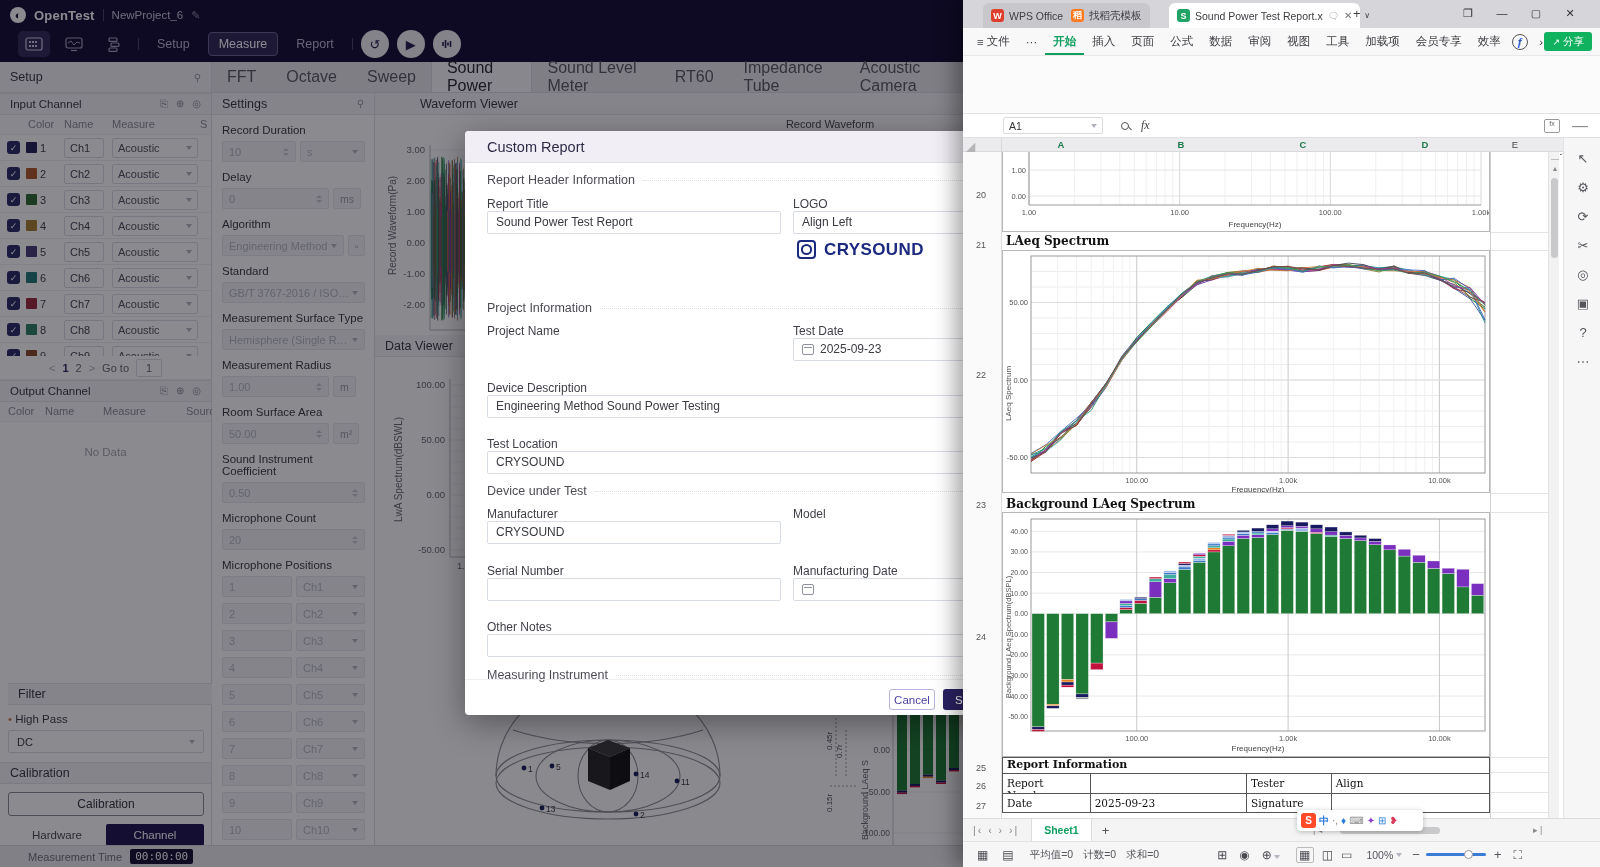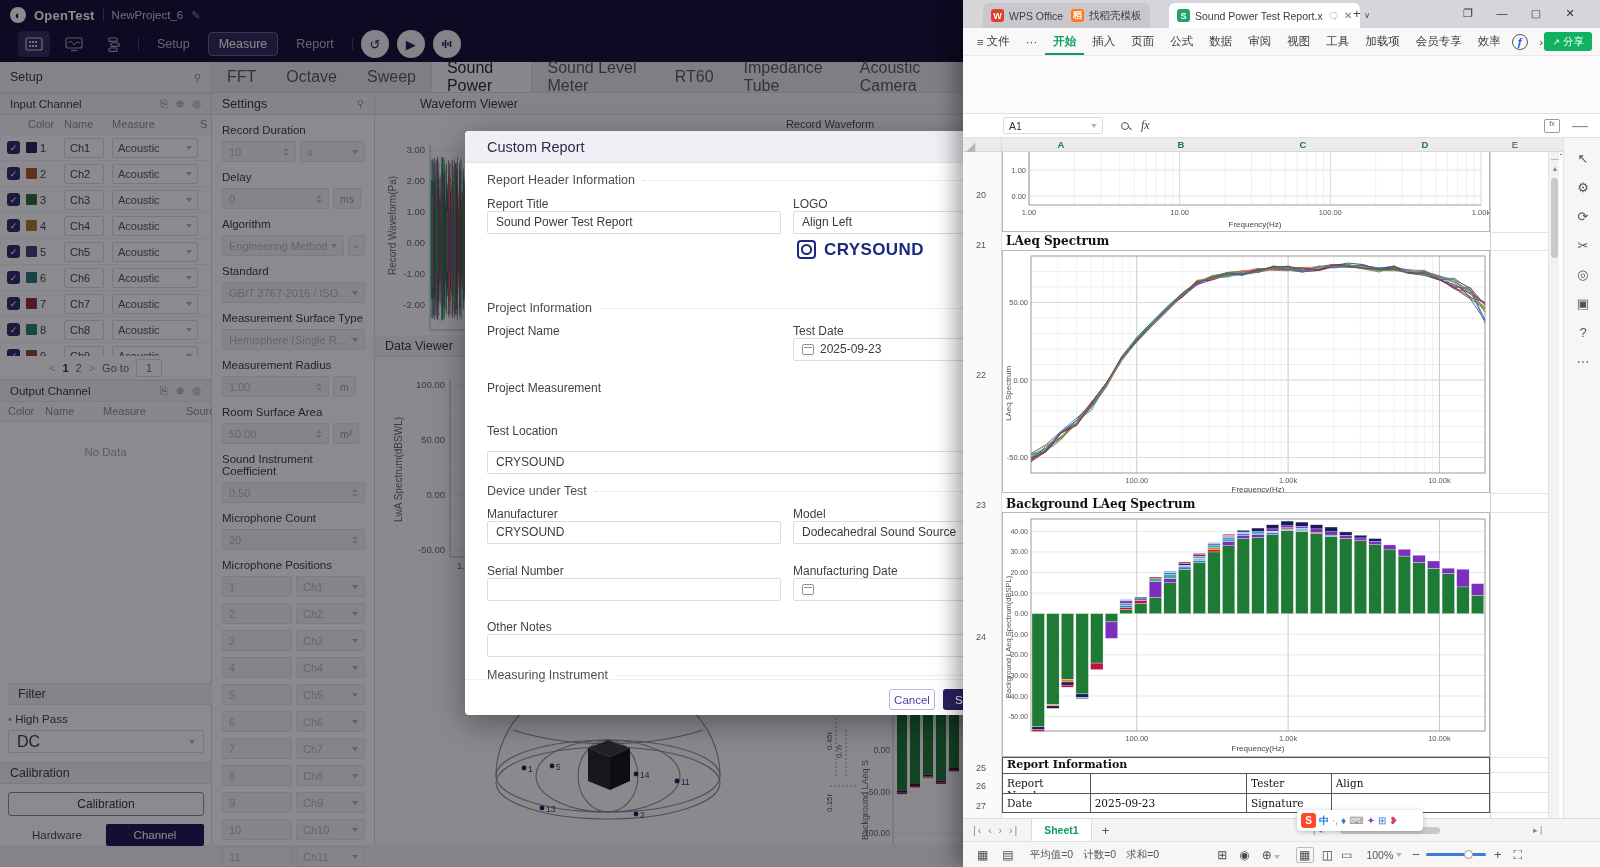--- a/index.html
+++ b/index.html
@@ -281,21 +281,21 @@
           <div class="col-lab" style="left: 8px;">Color</div>
           <div class="col-lab" style="left: 45px;">Name</div>
           <div class="col-lab" style="left: 103px;">Measure</div>
           <div class="col-lab" style="left: 186px;">Source</div>
         </div>
       <div style="height:60px;display:flex;align-items:center;justify-content:center;font-size:11.5px;color:#a8a8b0">No Data</div>
       <div class="ot-sec-hdr" style="position:absolute;left:8px;top:621px;width:211px;height:22px">
           <span>Filter</span>
         </div>
       <div style="position:absolute;left:8px;top:651px;font-size:11.5px;color:#3c3c44"><span style="color:#c97b4a">•</span> <span>High Pass</span></div>
-      <div style="position:absolute;left:8px;top:668px;width:196px;height:23px;border:1px solid #d9dce3;border-radius:2px;display:flex;align-items:center;justify-content:space-between;padding:0 8px;font-size:16px;color:#3c3c44;background:#fff">
+      <div style="position:absolute;left:8px;top:668px;width:196px;height:23px;border:1px solid #d9dce3;border-radius:2px;display:flex;align-items:center;justify-content:space-between;padding:0 8px;font-size:11px;color:#3c3c44;background:#fff">
           <span>DC</span>
           <span class="car"></span>
         </div>
       <div class="ot-sec-hdr" style="position:absolute;left:0;top:700px;width:211px;height:22px">
           <span>Calibration</span>
         </div>
       <div style="position:absolute;left:8px;top:730px;width:196px;height:24px;border:1px solid #8c8c98;border-radius:3px;display:flex;align-items:center;justify-content:center;font-size:12px;color:#34343c;background:#fff">
           <span>Calibration</span>
         </div>
       <div style="position:absolute;left:8px;top:762px;width:196px;height:22px;display:flex">
@@ -824,20 +824,24 @@
             <rect x="65" y="76.72" width="10" height="1.4" fill="#e6801e"></rect>
             <rect x="78" y="0" width="10" height="80.6" fill="#1e7a34"></rect>
             <rect x="78" y="80.6" width="10" height="2" fill="#171a5e"></rect>
             <rect x="78" y="82.6" width="10" height="1.4" fill="#c0123c"></rect>
             <rect x="91" y="0" width="10" height="68" fill="#1e7a34"></rect>
             <rect x="91" y="68" width="10" height="2" fill="#171a5e"></rect>
             <rect x="91" y="70" width="10" height="1.4" fill="#c0123c"></rect>
           </svg><div class="vlab" style="left: 2px; top: 140px; font-size: 9px;">Background LAeq S</div></div>
     </div>
 
+    <div id="ot-statusbar">
+      <span class="stlab">Measurement Time</span>
+      <span class="stbadge">00:00:00</span>
+    </div>
     <div id="ot-dim"></div>
   </section>
 
   <section id="dialog">
     <div class="dlg-title">
         <span>Custom Report</span>
       </div>
     <div class="dsec" style="top:42px">
         <span>Report Header Information</span>
       </div>
@@ -860,36 +864,36 @@
     </div>
     <div class="dsec" style="top:170px">
         <span>Project Information</span>
       </div>
     <div class="dlab" style="left:22px;top:193px">Project Name</div>
     <div class="dlab" style="left:328px;top:193px">Test Date</div>
     <div class="dinp" style="left:328px;top:207px;width:294px">
         <span class="calic"></span>
         <span>2025-09-23</span>
       </div>
-    <div class="dlab" style="left:22px;top:250px">Project Measurement</div>
-    <div class="dlab" style="left:22px;top:293px">Test Location</div>
+    <div class="dlab" style="left:22px;top:250px">Device Description</div>
+    <div class="dinp" style="left:22px;top:264px;width:736px">
+        <span>Engineering Method Sound Power Testing</span>
+      </div>
+    <div class="dlab" style="left:22px;top:306px">Test Location</div>
     <div class="dinp" style="left:22px;top:320px;width:736px">
         <span>CRYSOUND</span>
       </div>
     <div class="dsec" style="top:353px">
         <span>Device under Test</span>
       </div>
     <div class="dlab" style="left:22px;top:376px">Manufacturer</div>
     <div class="dinp" style="left:22px;top:390px;width:294px">
         <span>CRYSOUND</span>
       </div>
     <div class="dlab" style="left:328px;top:376px">Model</div>
-    <div class="dinp" style="left:328px;top:390px;width:294px">
-        <span>Dodecahedral Sound Source</span>
-      </div>
     <div class="dlab" style="left:22px;top:433px">Serial Number</div>
     <div class="dinp" style="left:22px;top:447px;width:294px">
         <span></span>
       </div>
     <div class="dlab" style="left:328px;top:433px">Manufacturing Date</div>
     <div class="dinp" style="left:328px;top:447px;width:294px">
         <span class="calic"></span>
       </div>
     <div class="dlab" style="left:22px;top:489px">Other Notes</div>
     <div class="dinp" style="left:22px;top:503px;width:736px">

